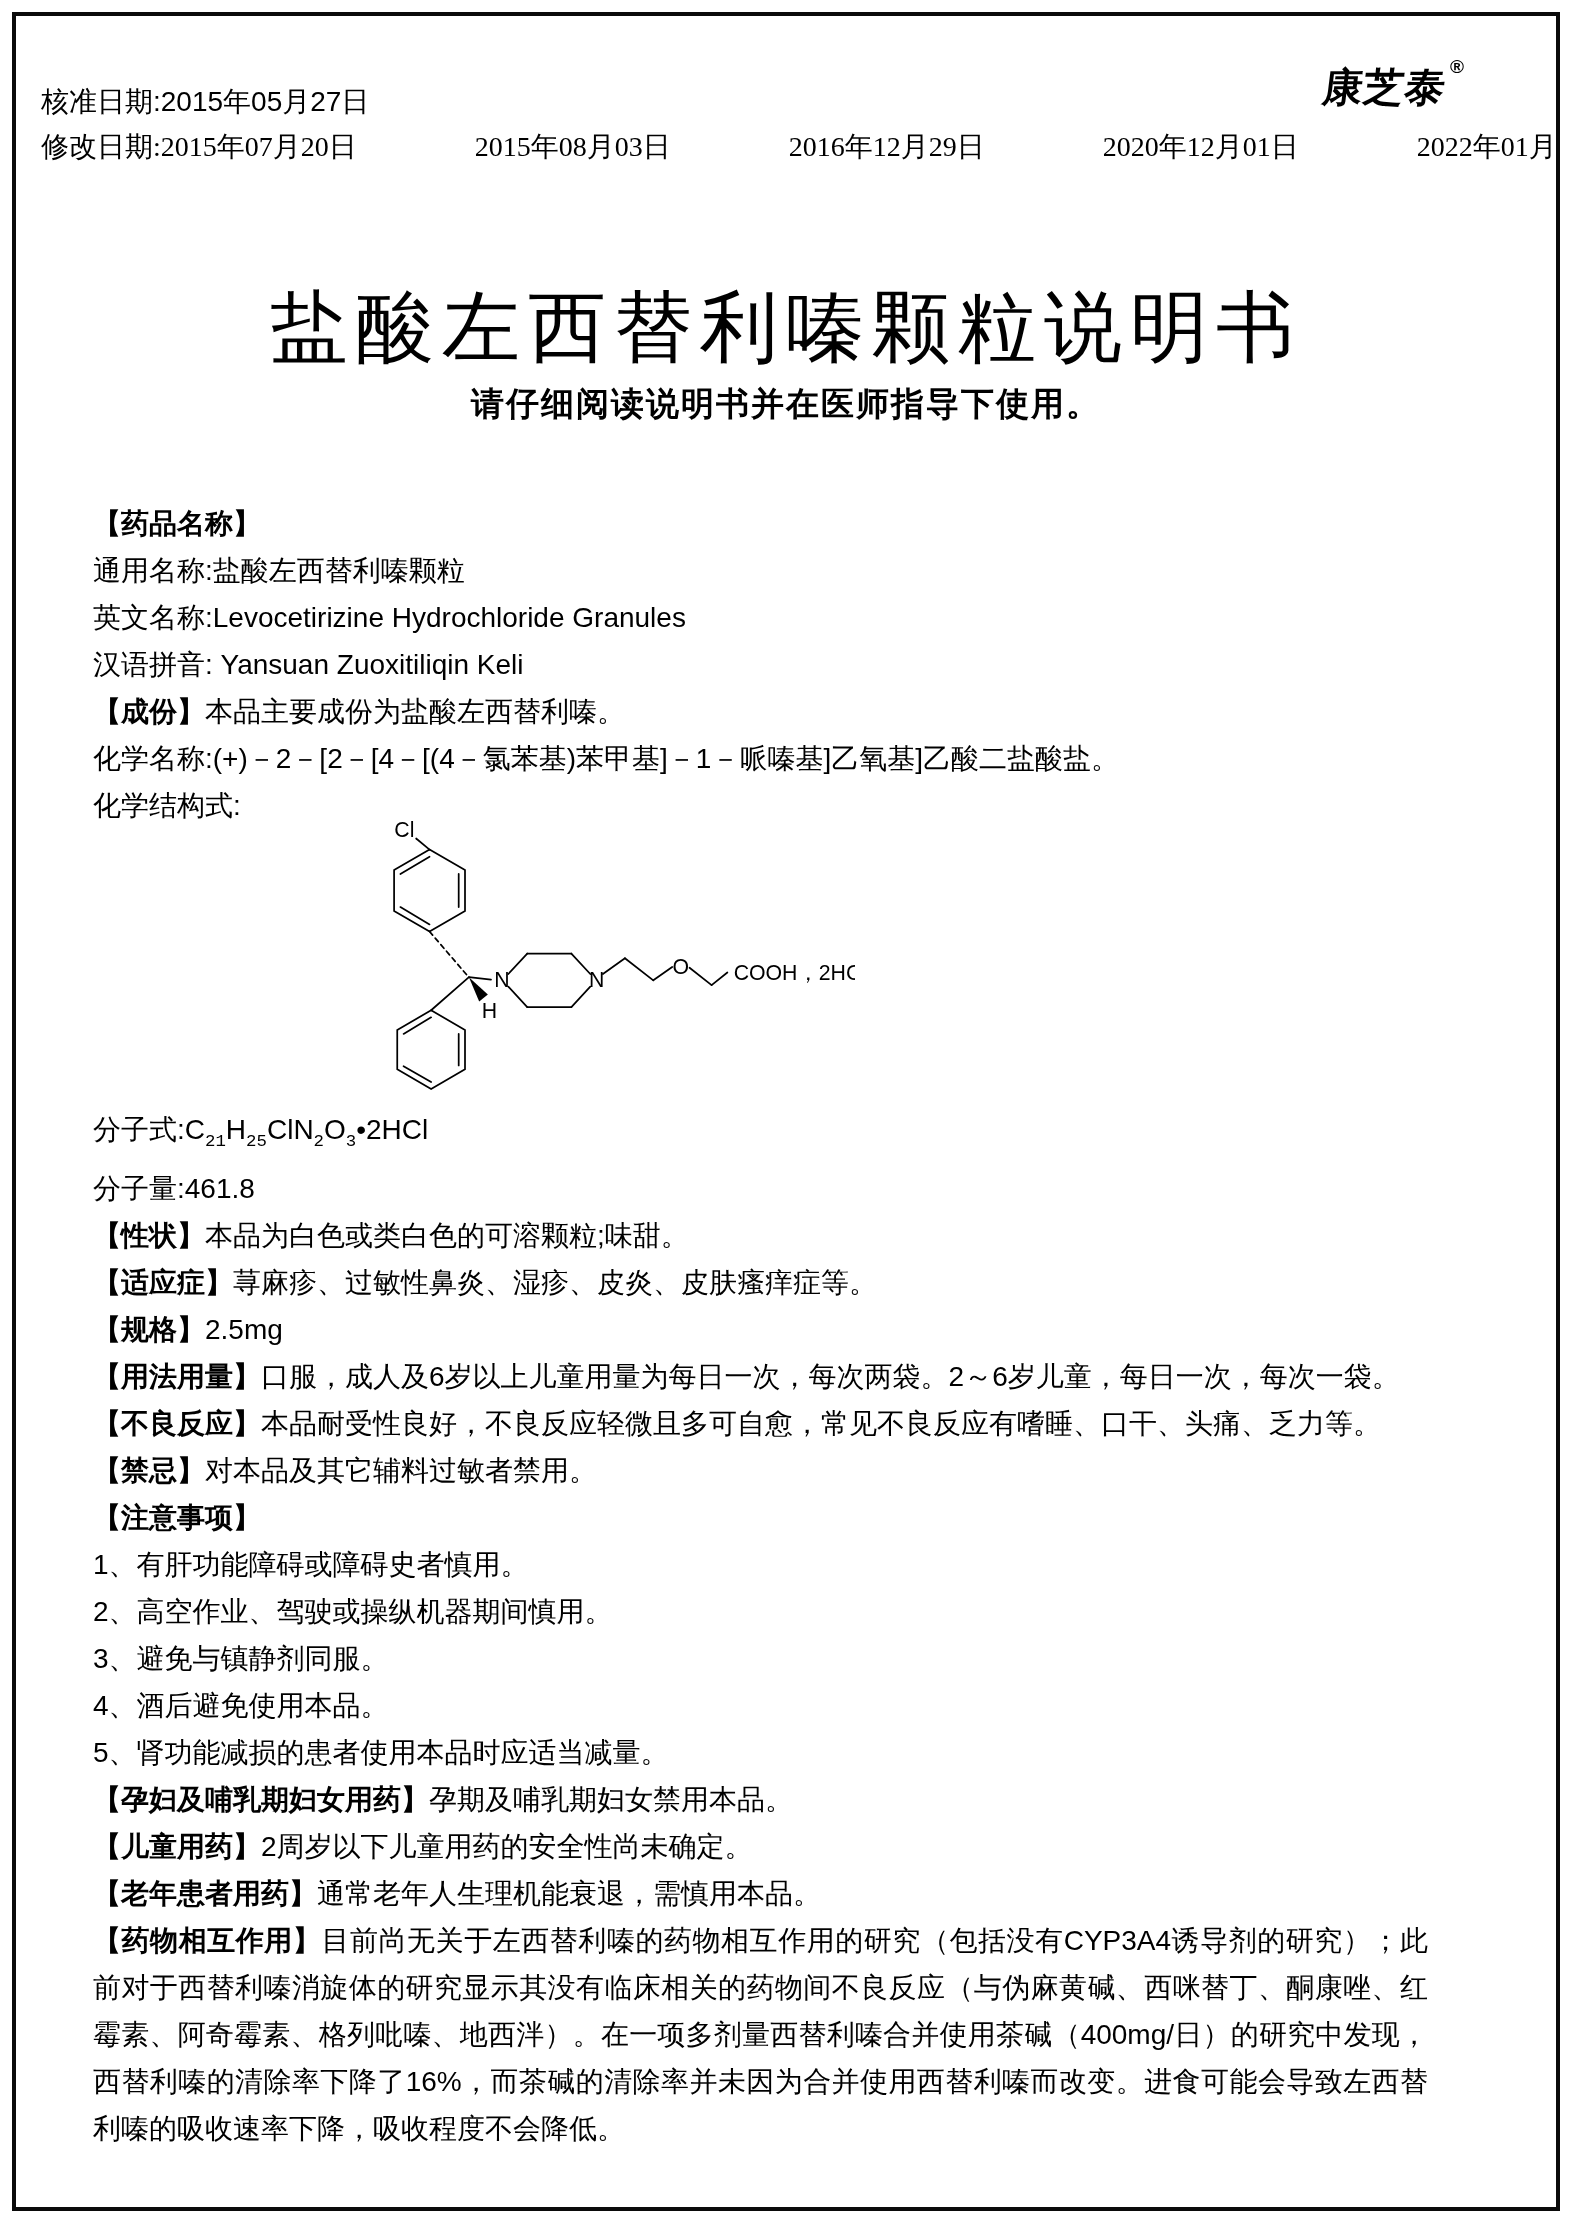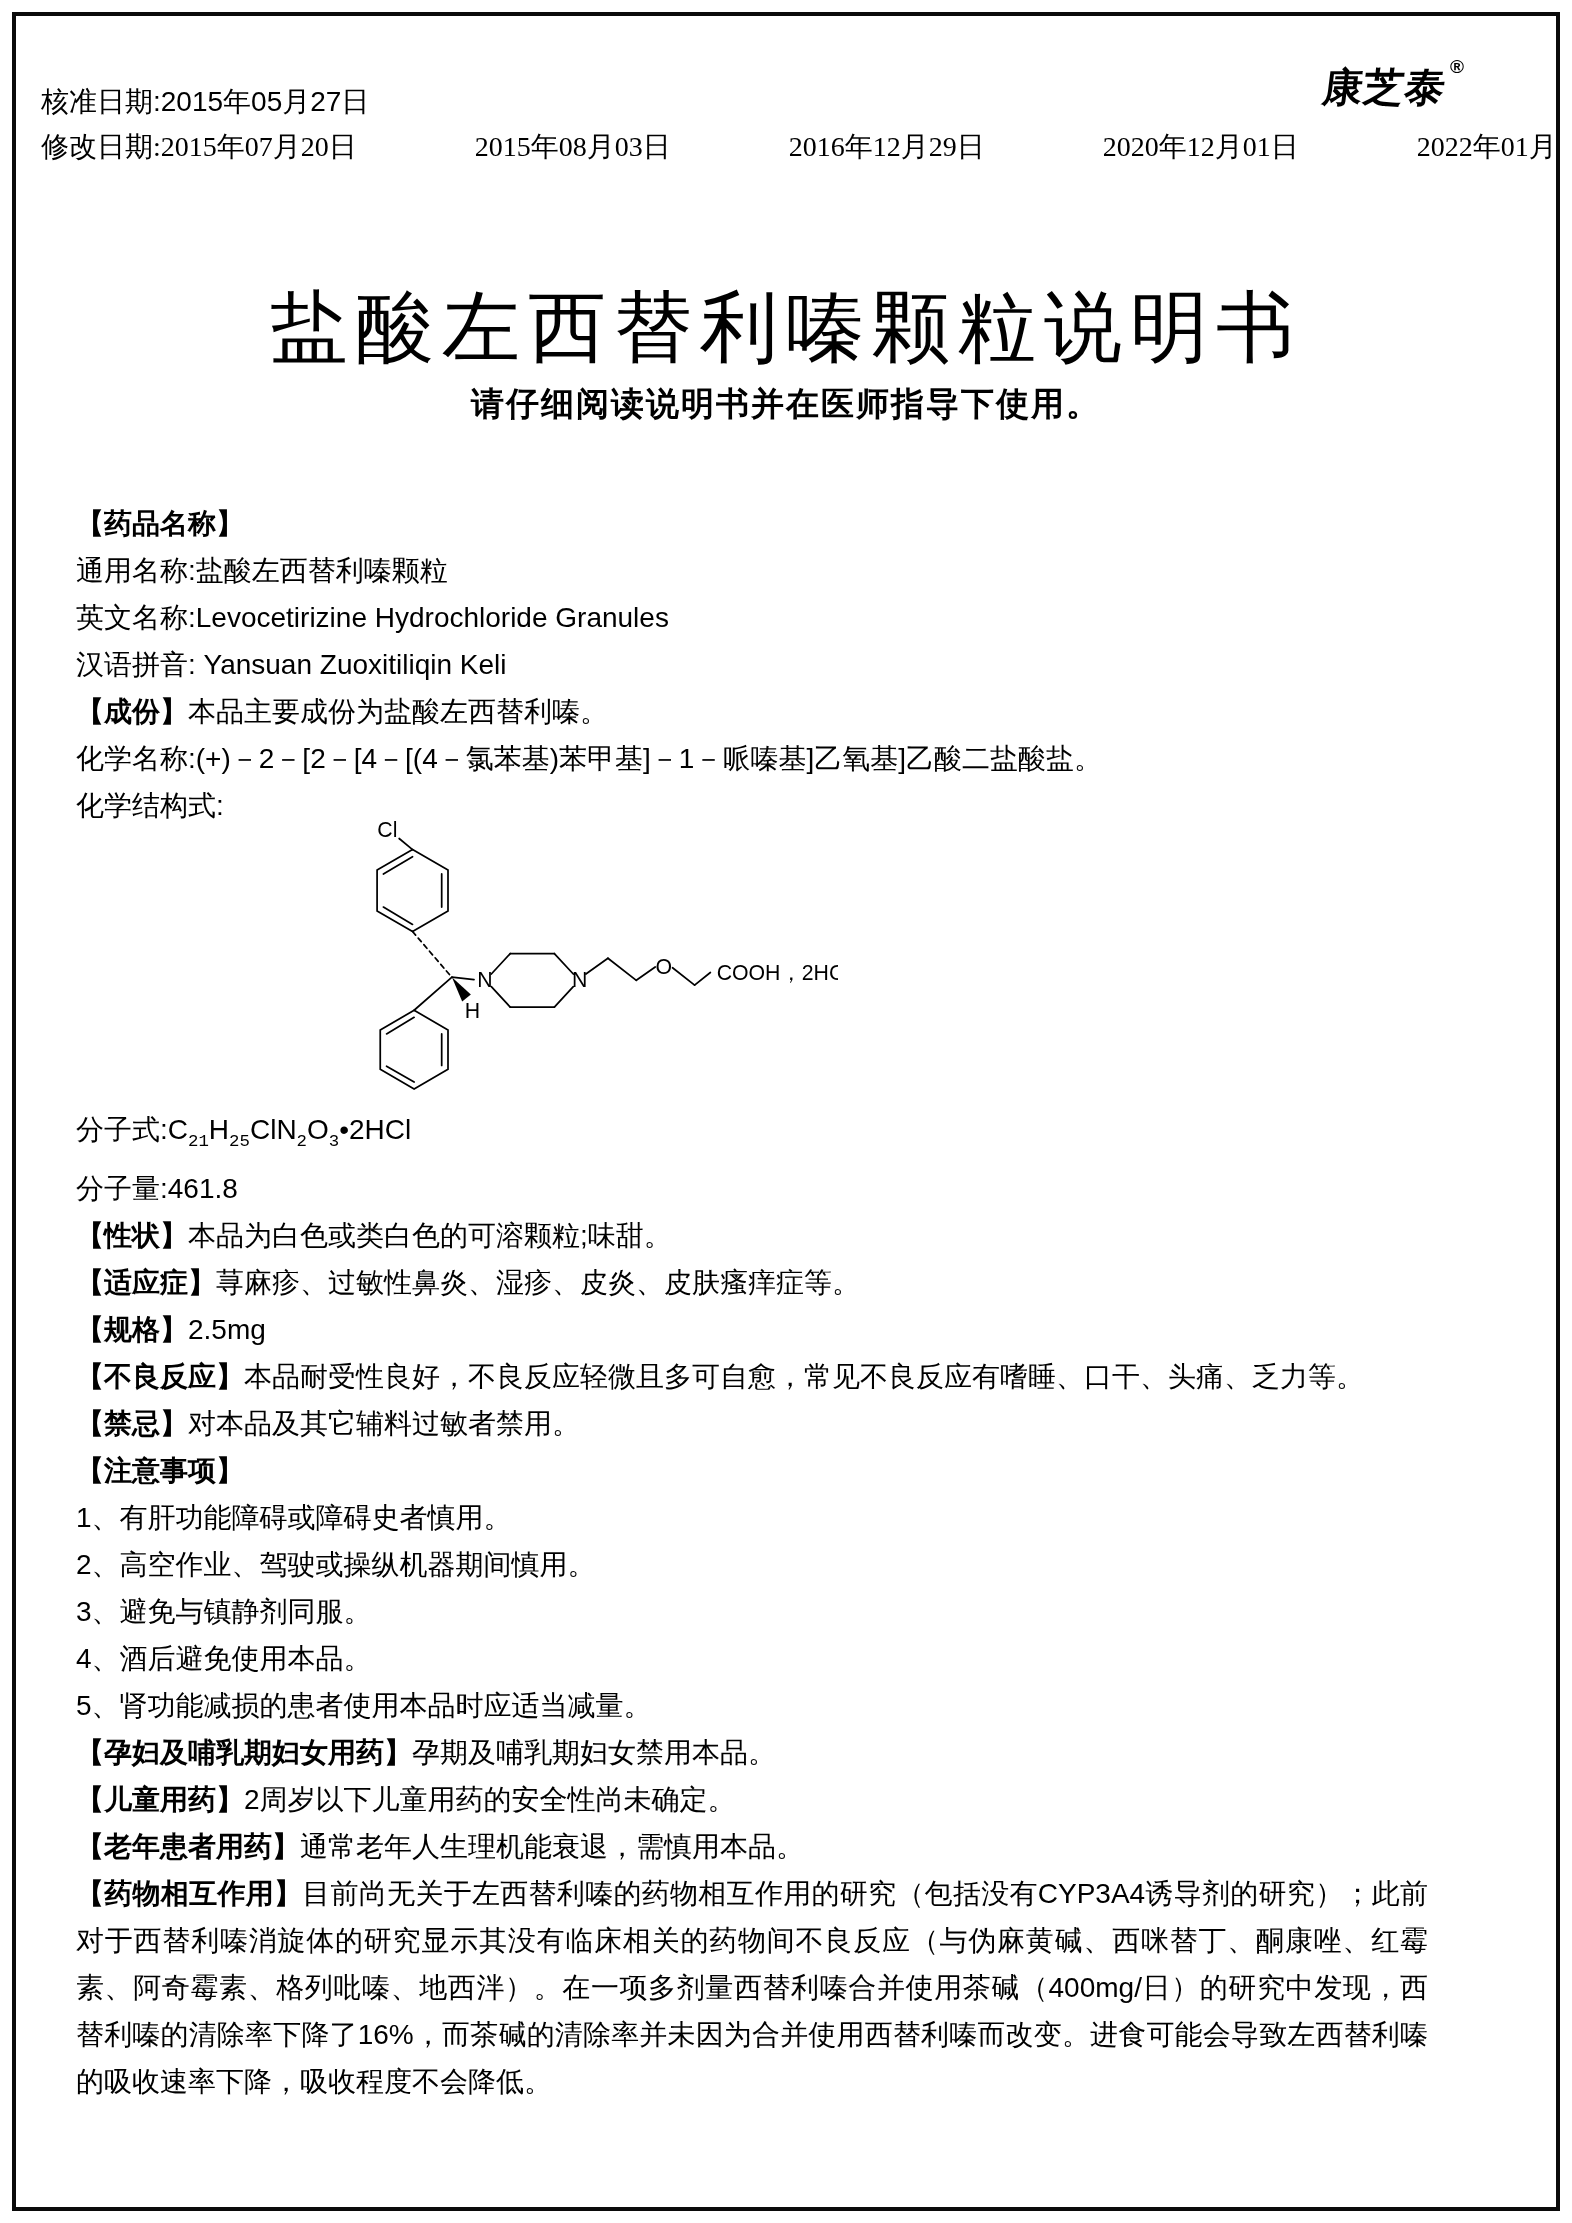--- a/index.html
+++ b/index.html
@@ -12,21 +12,21 @@
   .topbar{padding:70px 0 0 25px;font-size:28px;line-height:32px;font-weight:500;}
   .revision-row{display:flex;gap:118px;margin-top:13px;white-space:nowrap;font-family:Liberation Serif, serif;}
 
   .brand{position:absolute;top:44px;right:92px;display:flex;align-items:flex-start;}
   .brand-text{font-size:40px;font-weight:900;transform:skewX(-7deg);letter-spacing:1px;}
   .brand-reg{font-size:19px;font-weight:700;margin:-4px 0 0 4px;}
 
   .doc-title{margin-top:118px;text-align:center;font-size:78px;font-weight:400;letter-spacing:8px;line-height:92px;}
   .doc-subtitle{margin-top:9px;text-align:center;font-size:33px;font-weight:700;letter-spacing:2px;line-height:44px;}
 
-  .body-block{margin-top:74px;padding:0 128px 0 60px;font-size:28px;line-height:47px;}
+  .body-block{margin-top:74px;padding:0 128px 0 77px;font-size:28px;line-height:47px;}
   .line{white-space:nowrap;}
   .lbl{font-weight:700;}
   sub{font-size:0.62em;font-family:Liberation Mono, monospace;}
 
   .structure{margin:-22px 17px 0 242px;width:520px;}
   .structure svg{display:block;width:520px;height:auto;}
   .structure text{font-family:"Liberation Sans","DejaVu Sans",sans-serif;font-size:27px;fill:#000;}
 
   .para{white-space:normal;text-align:justify;text-justify:inter-ideograph;}
 </style>
@@ -124,20 +124,23 @@
       <div class="line">
         <span class="lbl">【性状】</span><span>本品为白色或类白色的可溶颗粒;味甜。</span>
       </div>
       <div class="line">
         <span class="lbl">【适应症】</span><span>荨麻疹、过敏性鼻炎、湿疹、皮炎、皮肤瘙痒症等。</span>
       </div>
       <div class="line">
         <span class="lbl">【规格】</span><span>2.5mg</span>
       </div>
       <div class="line">
+        <span class="lbl">【用法用量】</span><span>口服，成人及6岁以上儿童用量为每日一次，每次两袋。2～6岁儿童，每日一次，每次一袋。</span>
+      </div>
+      <div class="line">
         <span class="lbl">【不良反应】</span><span>本品耐受性良好，不良反应轻微且多可自愈，常见不良反应有嗜睡、口干、头痛、乏力等。</span>
       </div>
       <div class="line">
         <span class="lbl">【禁忌】</span><span>对本品及其它辅料过敏者禁用。</span>
       </div>
 
       <div class="line">
         <span class="lbl">【注意事项】</span>
       </div>
       <div class="line">1、有肝功能障碍或障碍史者慎用。</div>

